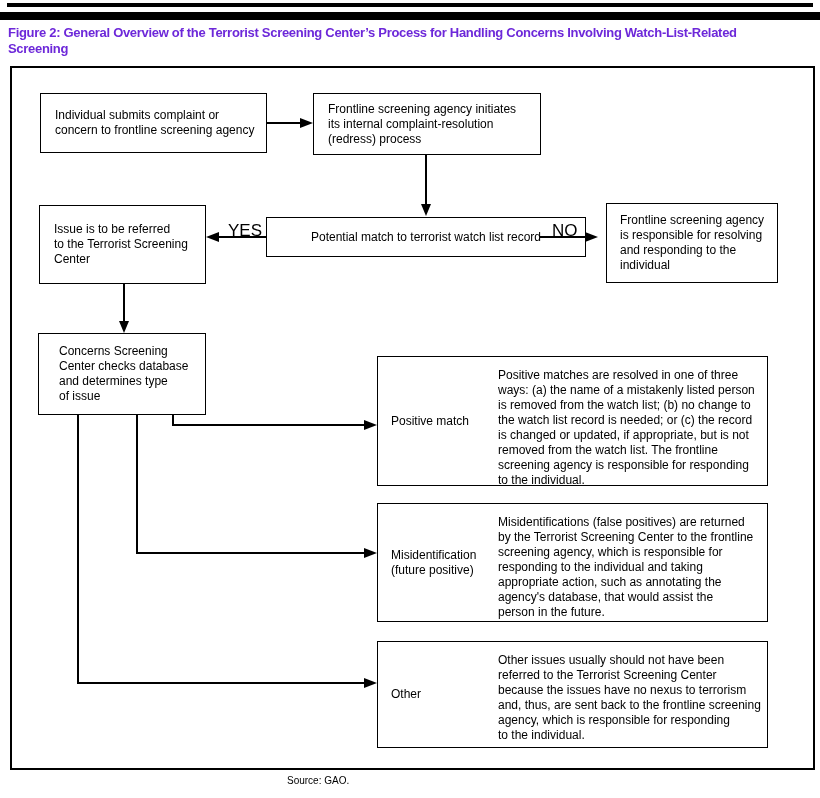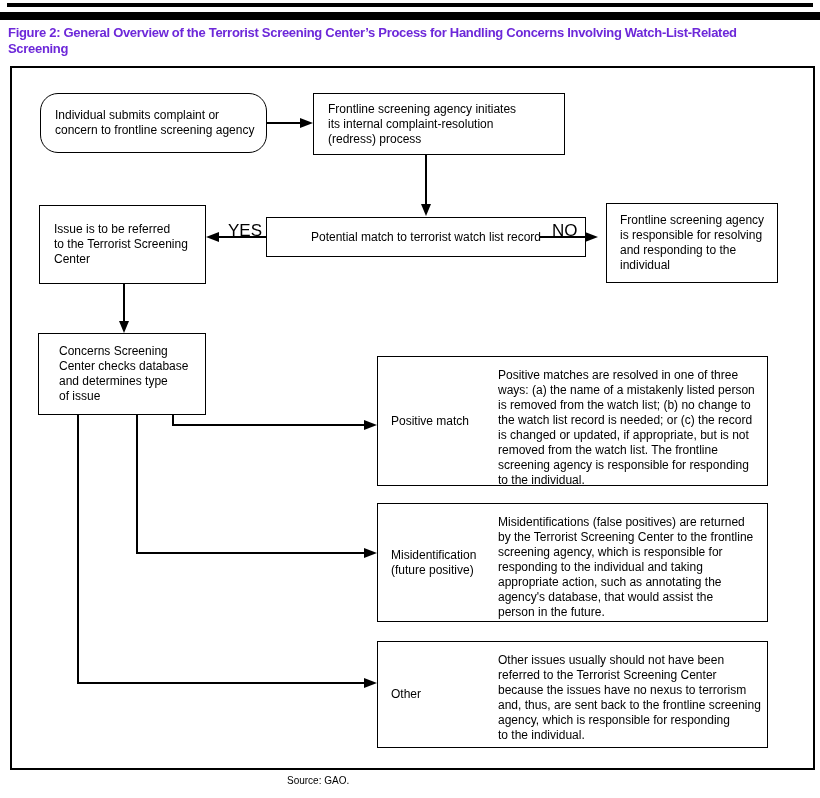--- a/index.html
+++ b/index.html
@@ -93,26 +93,26 @@
 <div id="stage">
 
   <div class="abs rule" style="left:7px; top:3px; width:806px; height:4px;"></div>
   <div class="abs rule" style="left:0px; top:12px; width:820px; height:8px;"></div>
 
   <div class="abs title">Figure 2: General Overview of the Terrorist Screening Center’s Process for Handling Concerns Involving Watch-List-Related
 Screening</div>
 
   <div class="abs frame"></div>
 
-  <div class="node" style="left:40px; top:93px; width:227px; height:60px; padding-left:14px;border-radius:18px;">
+  <div class="node" style="left:40px; top:93px; width:227px; height:60px; padding-left:14px;">
     <span class="txt">Individual submits complaint or
 concern to frontline screening agency</span>
   </div>
 
-  <div class="node" style="left:313px; top:93px; width:252px; height:62px; padding-left:14px;">
+  <div class="node" style="left:313px; top:93px; width:228px; height:62px; padding-left:14px;">
     <span class="txt">Frontline screening agency initiates
 its internal complaint-resolution
 (redress) process</span>
   </div>
 
   <div class="hline" style="left:267px; top:122px; width:35px;"></div>
   <div class="head-right" style="left:300px; top:118px;"></div>
 
   <div class="vline" style="left:425px; top:155px; height:50px;"></div>
   <div class="head-down" style="left:421px; top:204px;"></div>

